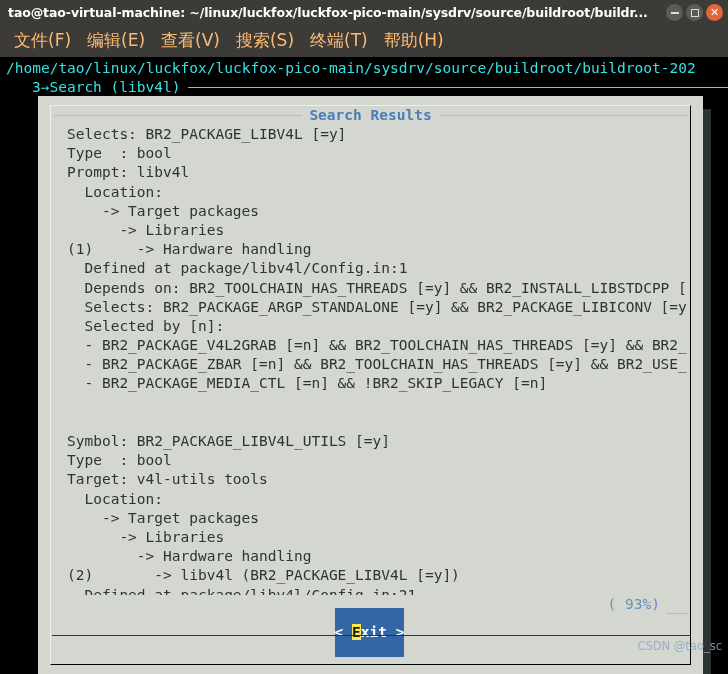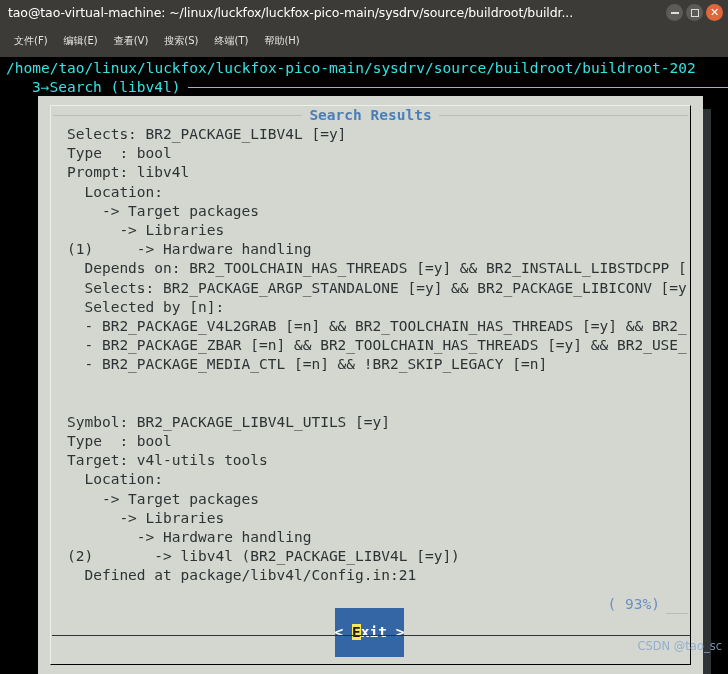--- a/index.html
+++ b/index.html
@@ -30,21 +30,21 @@
     background: #3c3b37;
     display: flex;
     align-items: center;
     box-sizing: border-box;
     padding-left: 8px;
   }
   .titlebar-text {
     flex: 1 1 auto;
     color: #ffffff;
     font-family: "DejaVu Sans", sans-serif;
-    font-weight: normal;
+    font-weight: bold;
     font-size: 12.5px;
     white-space: nowrap;
     overflow: hidden;
     text-overflow: clip;
     letter-spacing: -0.1px;
   }
   .wincontrols {
     flex: 0 0 auto;
     display: flex;
     align-items: center;
@@ -79,23 +79,23 @@
     position: absolute;
     left: 0; top: 25px;
     width: 728px; height: 32px;
     background: #3c3b37;
     display: flex;
     align-items: center;
     padding-left: 6px;
     box-sizing: border-box;
   }
   .menuitem {
-    color: #e5e5e5;
+    color: #fdba74;
     font-family: "DejaVu Sans", sans-serif;
-    font-size: 10px;
+    font-size: 17px;
     padding: 2px 8px 3px 8px;
     white-space: nowrap;
   }
 
   
   .terminal {
     position: absolute;
     left: 0; top: 57px;
     width: 728px; height: 617px;
     background: #000000;
@@ -323,20 +323,21 @@
         </div>
 
         <div class="dlg-body">
           <div class="line">Selects: BR2_PACKAGE_LIBV4L [=y]</div>
           <div class="line">Type  : bool</div>
           <div class="line">Prompt: libv4l</div>
           <div class="line">  Location:</div>
           <div class="line">    -&gt; Target packages</div>
           <div class="line">      -&gt; Libraries</div>
           <div class="line">(1)     -&gt; Hardware handling</div>
+          <div class="line">  Defined at package/libv4l/Config.in:1</div>
           <div class="line">  Depends on: BR2_TOOLCHAIN_HAS_THREADS [=y] &amp;&amp; BR2_INSTALL_LIBSTDCPP [</div>
           <div class="line">  Selects: BR2_PACKAGE_ARGP_STANDALONE [=y] &amp;&amp; BR2_PACKAGE_LIBICONV [=y</div>
           <div class="line">  Selected by [n]:</div>
           <div class="line">  - BR2_PACKAGE_V4L2GRAB [=n] &amp;&amp; BR2_TOOLCHAIN_HAS_THREADS [=y] &amp;&amp; BR2_</div>
           <div class="line">  - BR2_PACKAGE_ZBAR [=n] &amp;&amp; BR2_TOOLCHAIN_HAS_THREADS [=y] &amp;&amp; BR2_USE_</div>
           <div class="line">  - BR2_PACKAGE_MEDIA_CTL [=n] &amp;&amp; !BR2_SKIP_LEGACY [=n]</div>
           <div class="line">&nbsp;</div>
           <div class="line">&nbsp;</div>
           <div class="line">Symbol: BR2_PACKAGE_LIBV4L_UTILS [=y]</div>
           <div class="line">Type  : bool</div>

